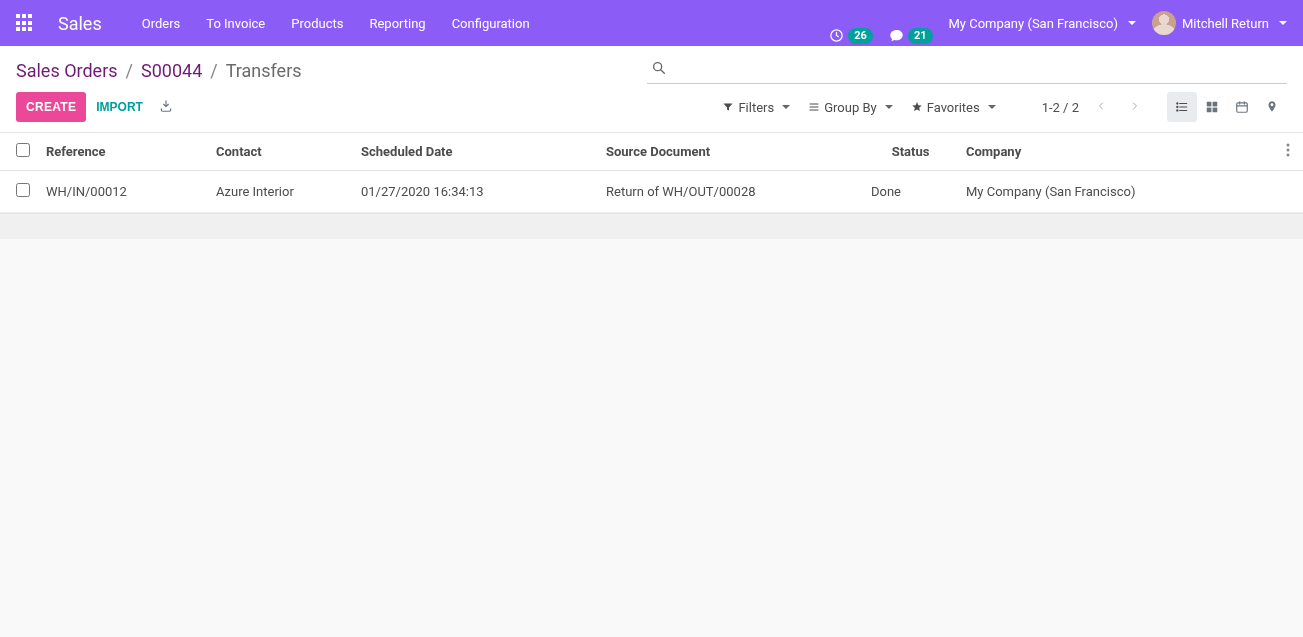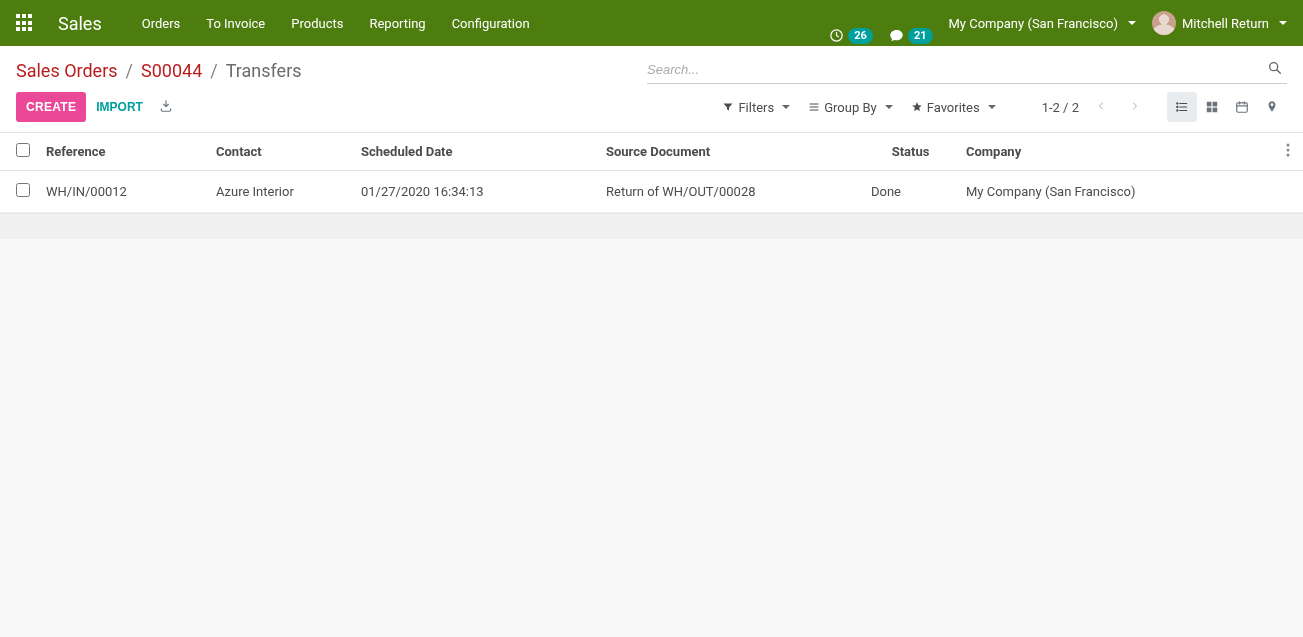--- a/index.html
+++ b/index.html
@@ -8,21 +8,21 @@
     font-family: -apple-system, BlinkMacSystemFont, "Segoe UI", Roboto, "Helvetica Neue", Arial, sans-serif;
     font-size: 13px;
     color: #4c4c4c;
     background: #f9f9f9;
     width: 1303px;
     height: 637px;
     overflow: hidden;
   }
   
   .navbar {
-    background: #4d7c0f;
+    background: #8b5cf6;
     color: #fff;
     height: 46px;
     display: flex;
     align-items: center;
     padding: 0 16px;
     font-size: 13px;
   }
   .navbar .apps-icon {
     width: 18px; height: 18px;
     display: inline-flex; flex-wrap: wrap;
@@ -112,21 +112,21 @@
   }
   .breadcrumb {
     font-size: 18px;
     color: #7c7bad;
     display: flex;
     gap: 8px;
     align-items: center;
     flex-wrap: wrap;
   }
   .breadcrumb a {
-    color: #b91c1c;
+    color: #701a75;
     text-decoration: none;
     cursor: pointer;
   }
   .breadcrumb .sep { color: #888; }
   .breadcrumb .current { color: #6b6b6b; }
   .cp-row1 .spacer { flex: 1; }
   .search-wrap {
     flex: 0 0 640px;
     display: flex;
     align-items: center;
@@ -285,21 +285,20 @@
   <div class="cp-row1">
     <div class="breadcrumb">
       <a>Sales Orders</a>
       <span class="sep">/</span>
       <a>S00044</a>
       <span class="sep">/</span>
       <span class="current">Transfers</span>
     </div>
     <div class="spacer"></div>
     <div class="search-wrap">
-      <input type="text" placeholder="Search..." style="">
       <span class="mag">
         <svg class="stroke" width="16" height="16" viewBox="0 0 24 24">
             <circle cx="10" cy="10" r="6"></circle>
             <line x1="20" y1="20" x2="14.5" y2="14.5"></line>
           </svg>
       </span>
     </div>
   </div>
 
   <div class="cp-row2">

